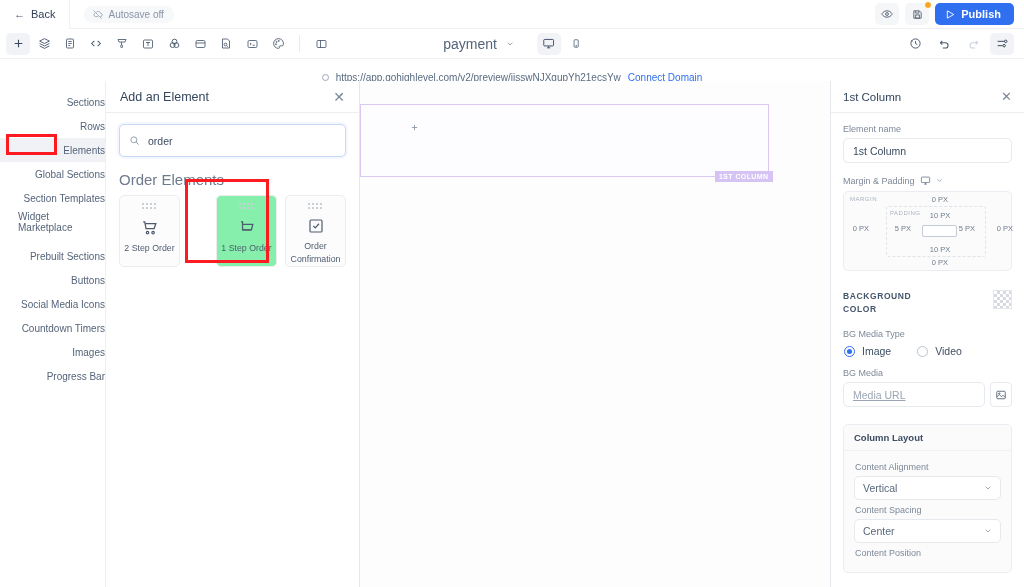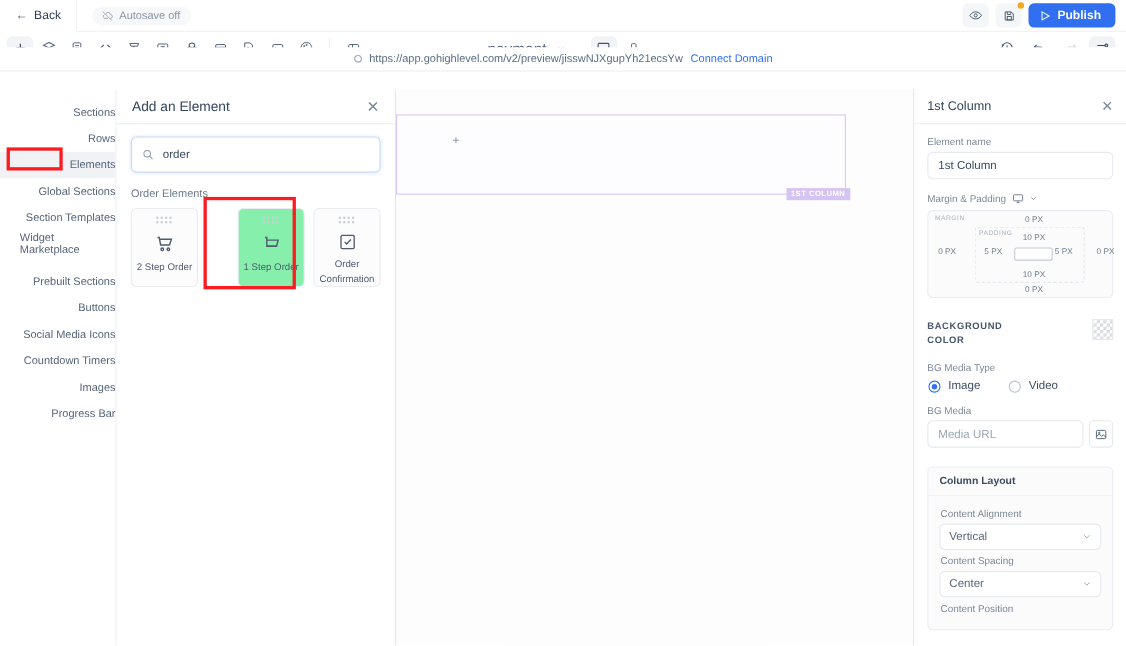--- a/index.html
+++ b/index.html
@@ -67,21 +67,21 @@
   .page-select {
     display: flex; align-items: center; gap: 9px;
     font-size: 14px; color: #55647a; padding: 4px 7px; cursor: pointer;
     border-radius: 4px;
   }
   .device-group { display: flex; align-items: center; gap: 3px; margin-left: 12px; }
   .topbar2-right { margin-left: auto; display: flex; align-items: center; gap: 5px; padding-right: 10px; }
 
   
   .urlbar {
-    position: absolute; left: 0; top: 43px; width: 1024px; height: 22px;
+    position: absolute; left: 0; top: 67px; width: 1024px; height: 22px;
     background: #ffffff; display: flex; align-items: center; justify-content: center;
     gap: 7px; font-size: 10px; color: #5a6b80;
     border-bottom: 1px solid #eceef2;
   }
   .url-circle {
     width: 7px; height: 7px; border-radius: 50%;
     border: 1px solid #9aa6b6; display: inline-block;
   }
   .connect-domain { color: #2f6ff0; cursor: pointer; font-size: 10px; }
 
@@ -120,21 +120,21 @@
     display: flex; align-items: center; gap: 8px;
     height: 33px; border: 1px solid #c8d7f5; border-radius: 5px;
     padding: 0 9px; background: #fff;
     box-shadow: 0 0 0 2px rgba(47,111,240,0.05);
   }
   .search-box input {
     border: 0; outline: 0; font-size: 10.5px; color: #3c4b5f;
     font-family: "Liberation Sans", sans-serif; width: 100%; background: transparent;
   }
   .group-label {
-    padding: 14px 13px 7px 13px; font-size: 10px; color: #6d7b8d;
+    padding: 14px 13px 7px 13px; font-size: 15px; color: #6d7b8d;
   }
   .cards { display: flex; gap: 8px; padding: 0 13px; }
   .card {
     width: 70px; height: 72px; border: 1px solid #eaecf0; border-radius: 5px;
     background: #fcfcfd; display: flex; flex-direction: column;
     align-items: center; cursor: pointer; padding-top: 7px;
   }
   .card.sel { background: #86efac; margin-left: 28px; }
   .drag-dots {
     width: 15px; height: 7px; display: grid;
@@ -232,21 +232,21 @@
   .rdot {
     width: 11px; height: 11px; border-radius: 50%; border: 1px solid #b9c2ce;
     display: flex; align-items: center; justify-content: center; background: #fff;
   }
   .rdot.on { border-color: #2f6ff0; }
   .rdot.on::after { content: ""; width: 5px; height: 5px; border-radius: 50%; background: #2f6ff0; }
   .media-row { margin: 0 12px; display: flex; align-items: stretch; gap: 5px; }
   .media-input {
     flex: 1; height: 25px; border: 1px solid #e6e9ee; border-radius: 5px;
     display: flex; align-items: center; padding: 0 9px;
-    font-size: 10.5px; color: #9ba6b4; background: #fff;
+    font-size: 10.5px; color: #9ba6b4; background: #fff; text-decoration: underline;
   }
   .media-btn {
     width: 22px; border: 1px solid #e6e9ee; border-radius: 4px; background: #fff;
     display: flex; align-items: center; justify-content: center; cursor: pointer; color: #4e5c6f;
   }
   .layout-card {
     margin: 17px 12px 0 12px; border: 1px solid #eaecf1; border-radius: 5px;
     background: #fbfbfc; overflow: hidden;
   }
   .layout-card-head {

